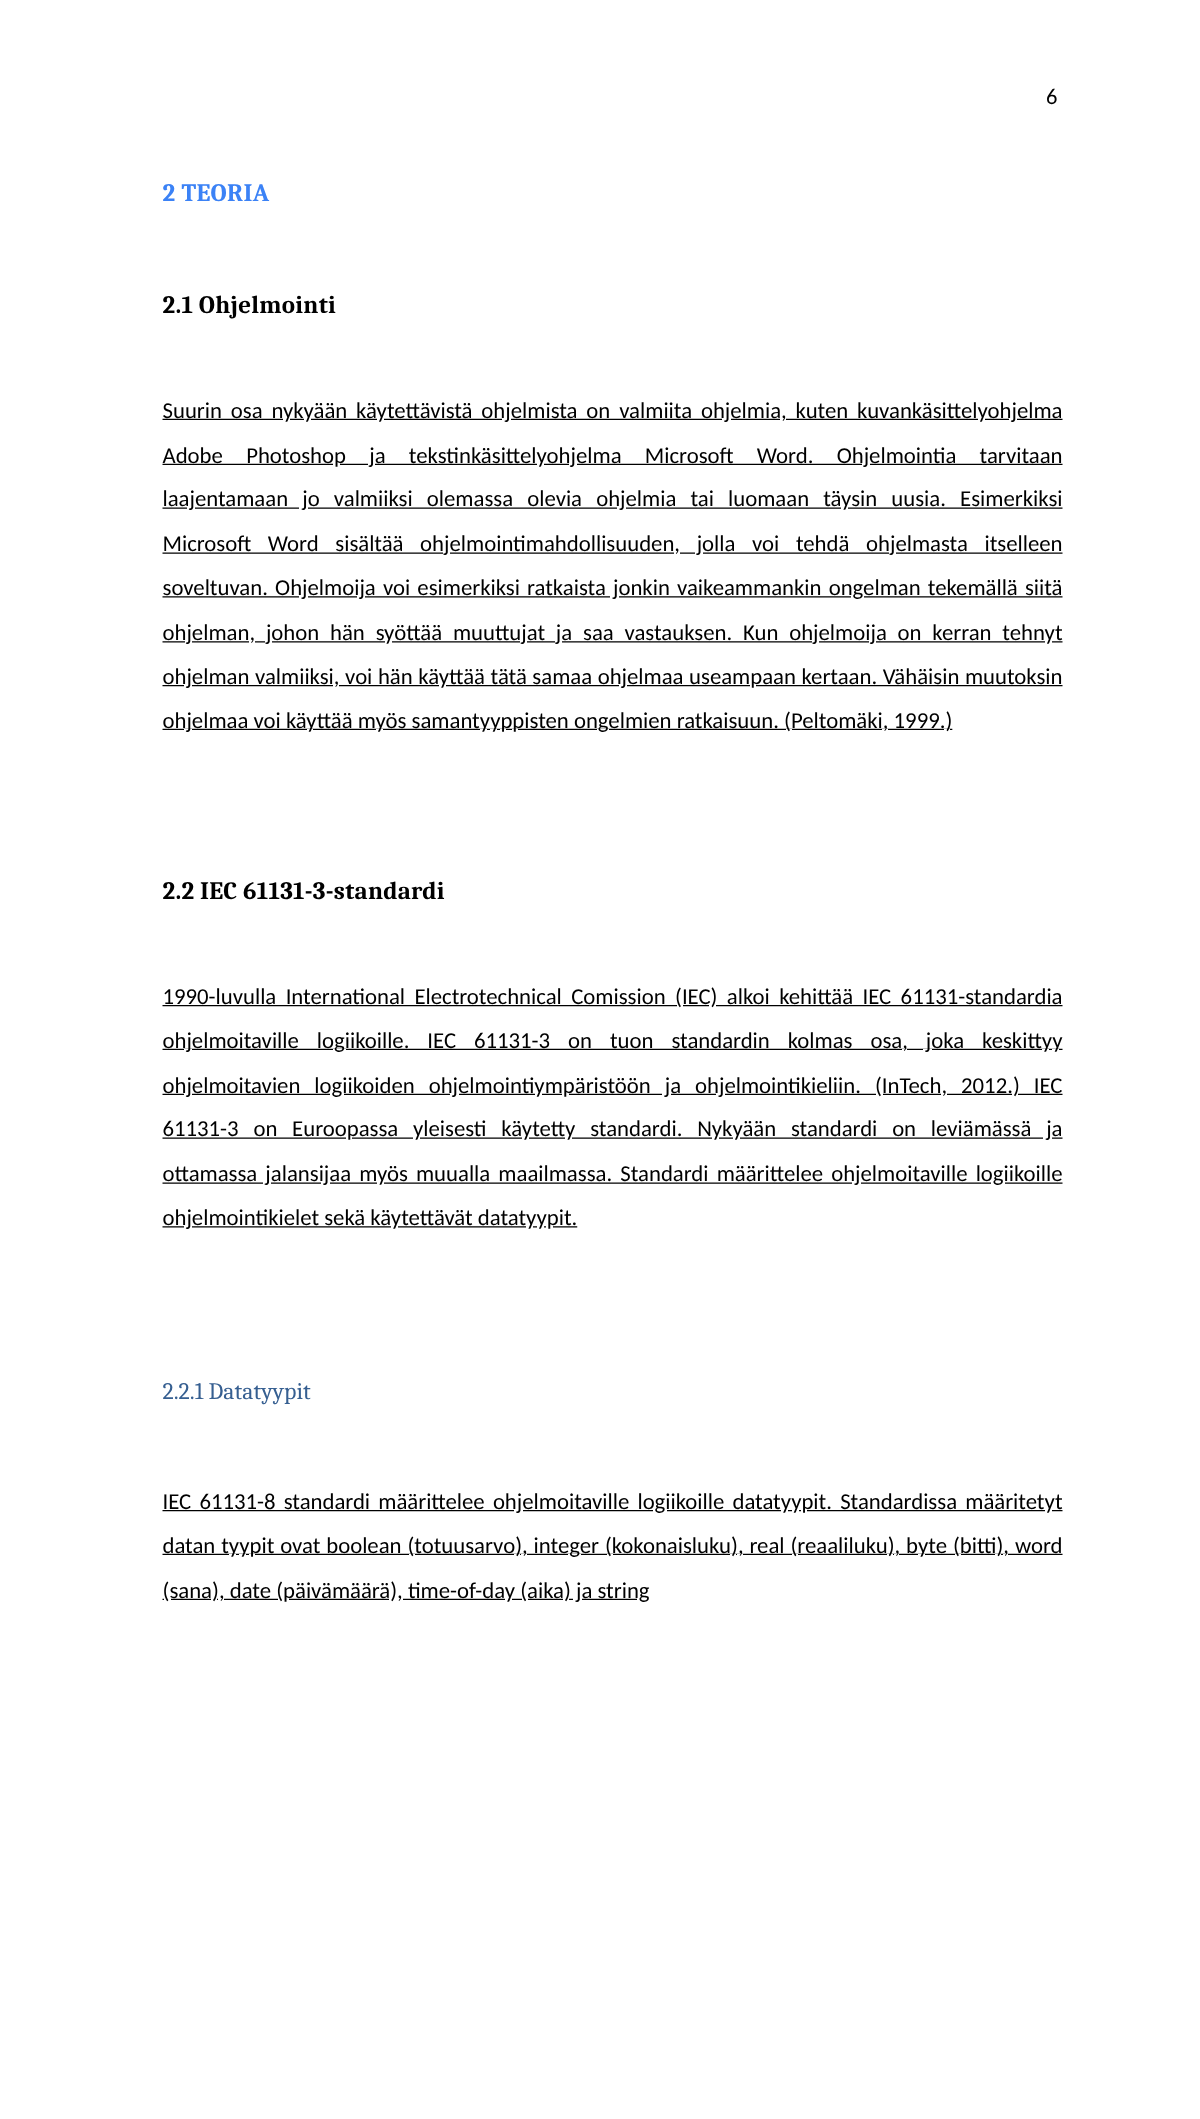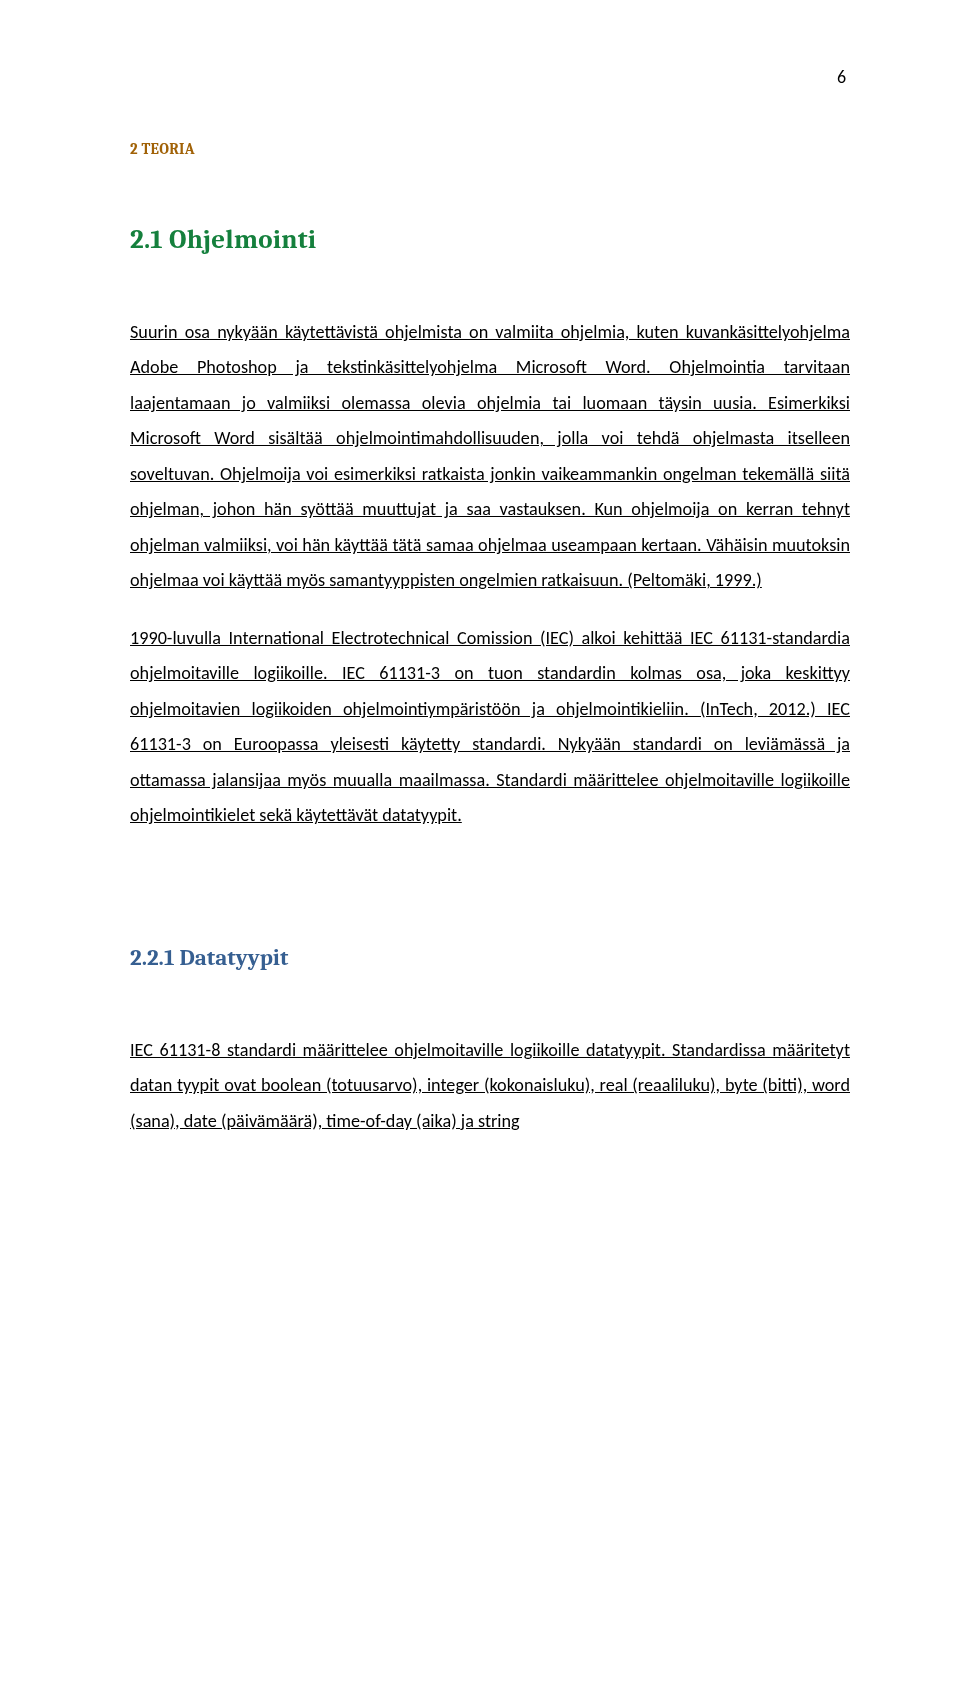--- a/index.html
+++ b/index.html
@@ -17,39 +17,39 @@
     font-size: 18.2px;
   }
   .page-number {
     text-align: right;
     font-size: 18px;
     margin-bottom: 40px;
     padding-right: 4px;
   }
   .h1 {
     font-family: Cambria, Georgia, serif;
-    color: #a16207;
-    font-size: 15px;
+    color: #3b82f6;
+    font-size: 20px;
     font-weight: bold;
     margin: 0 0 50px 0;
     letter-spacing: 0.3px;
   }
   .h2 {
     font-family: Cambria, Georgia, serif;
-    color: #15803d;
-    font-size: 27px;
+    color: #000000;
+    font-size: 20px;
     font-weight: bold;
     margin: 0 0 48px 0;
     letter-spacing: 0.2px;
   }
   .h3 {
     font-family: Cambria, Georgia, serif;
     color: #365F91;
-    font-size: 23px;
-    font-weight: bold;
+    font-size: 19px;
+    font-weight: normal;
     margin: 0 0 52px 0;
   }
   .para {
     margin: 0 0 22px 0;
     text-align: justify;
     text-justify: inter-word;
     text-decoration: underline;
   }
   .section-gap-large { margin-top: 98px; }
   .section-gap-xl { margin-top: 102px; }
@@ -59,18 +59,19 @@
 
 <div class="page">
 
   <div class="page-number">6</div>
 
   <div class="h1">2    TEORIA</div>
 
   <div class="h2">2.1   Ohjelmointi</div>
   <p class="para">Suurin osa nykyään käytettävistä ohjelmista on valmiita ohjelmia, kuten kuvankäsittelyohjelma Adobe Photoshop ja tekstinkäsittelyohjelma Microsoft Word. Ohjelmointia tarvitaan laajentamaan jo valmiiksi olemassa olevia ohjelmia tai luomaan täysin uusia. Esimerkiksi Microsoft Word sisältää ohjelmointimahdollisuuden, jolla voi tehdä ohjelmasta itselleen soveltuvan. Ohjelmoija voi esimerkiksi ratkaista jonkin vaikeammankin ongelman tekemällä siitä ohjelman, johon hän syöttää muuttujat ja saa vastauksen. Kun ohjelmoija on kerran tehnyt ohjelman valmiiksi, voi hän käyttää tätä samaa ohjelmaa useampaan kertaan. Vähäisin muutoksin ohjelmaa voi käyttää myös samantyyppisten ongelmien ratkaisuun. (Peltomäki, 1999.)</p>
 
+  <div class="h2 section-gap-large">2.2   IEC 61131-3-standardi</div>
   <p class="para">1990-luvulla International Electrotechnical Comission (IEC) alkoi kehittää IEC 61131-standardia ohjelmoitaville logiikoille. IEC 61131-3 on tuon standardin kolmas osa, joka keskittyy ohjelmoitavien logiikoiden ohjelmointiympäristöön ja ohjelmointikieliin. (InTech, 2012.) IEC 61131-3 on Euroopassa yleisesti käytetty standardi. Nykyään standardi on leviämässä ja ottamassa jalansijaa myös muualla maailmassa. Standardi määrittelee ohjelmoitaville logiikoille ohjelmointikielet sekä käytettävät datatyypit.</p>
 
   <div class="h3 section-gap-xl">2.2.1  Datatyypit</div>
   <p class="para">IEC 61131-8 standardi määrittelee ohjelmoitaville logiikoille datatyypit. Standardissa määritetyt datan tyypit ovat boolean (totuusarvo), integer (kokonaisluku), real (reaaliluku), byte (bitti), word (sana), date (päivämäärä), time-of-day (aika) ja string</p>
 
 </div>
 
 </body></html>

